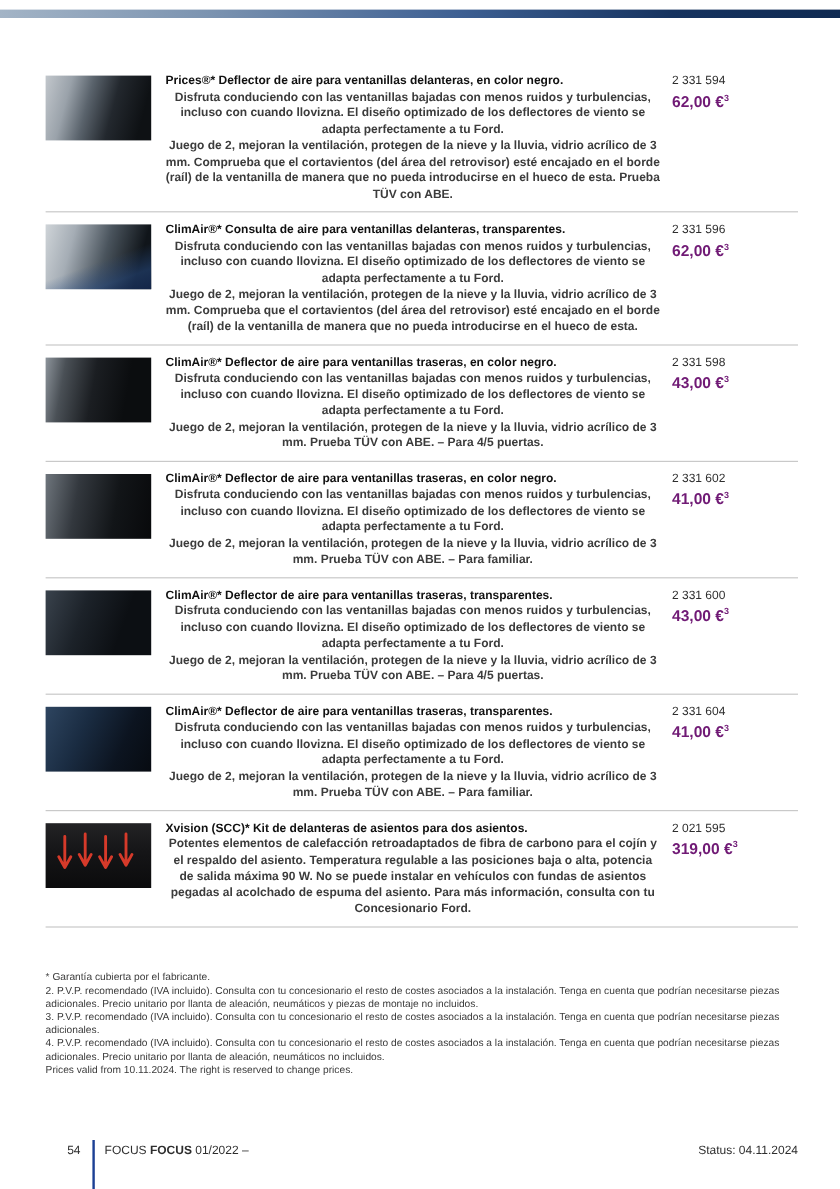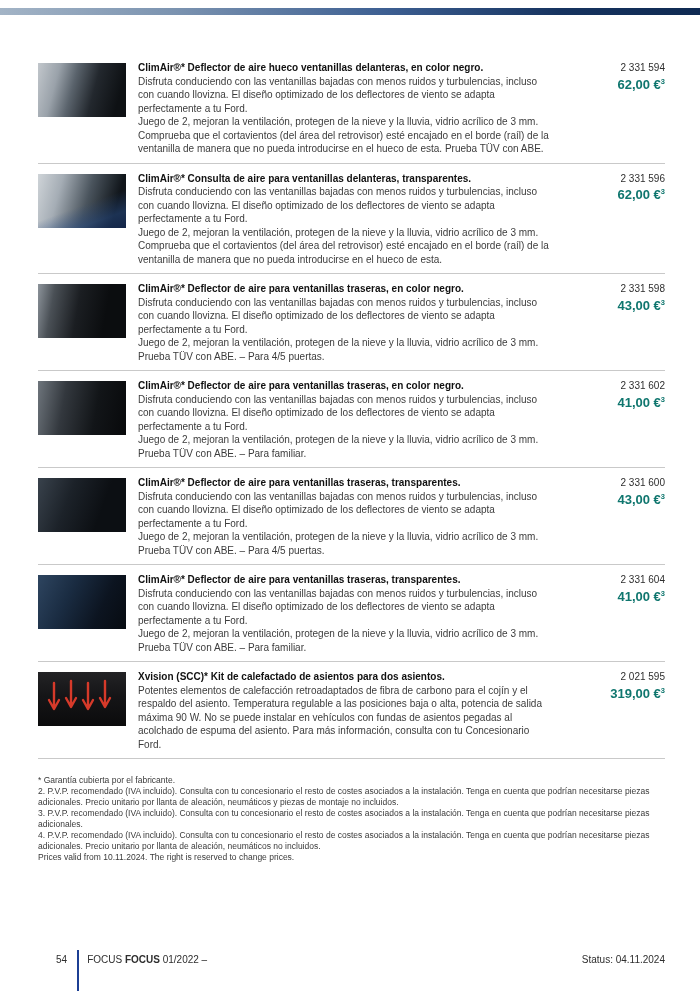--- a/index.html
+++ b/index.html
@@ -37,28 +37,28 @@
                    linear-gradient(105deg,#cfd4d8 0%,#a5adb5 25%,#4a545d 55%,#10151a 85%); }
   .t3 { background: linear-gradient(100deg,#8d949b 0%,#4a5056 18%,#1b1e22 45%,#0b0d0f 75%); }
   .t4 { background: linear-gradient(100deg,#6e757c 0%,#33383e 30%,#121518 65%,#08090b 100%); }
   .t5 { background: linear-gradient(110deg,#39424c 0%,#1c2229 35%,#0c0f13 70%); }
   .t6 { background: linear-gradient(115deg,#2e4560 0%,#1a2c42 35%,#0c1420 70%,#070b11 100%); }
   .t7 { background: linear-gradient(180deg,#232325 0%,#151517 45%,#0b0b0c 100%);
         display:flex; align-items:center; justify-content:center; }
 
   .info { flex: 1 1 auto; padding: 0 10px 0 12px; }
   .info h3 { font-size: 10px; font-weight: 700; line-height: 13.5px; color: #111; }
-  .info p  { font-size: 10px; font-weight: 400; line-height: 13.5px; color: #3c3c3c; }
-
-  .pricing { flex: 0 0 105px; width: 105px; text-align: right; }
+  .info p  { font-size: 10px; font-weight: 700; line-height: 13.5px; color: #3c3c3c; text-align: center; }
+
+  .pricing { flex: 0 0 105px; width: 105px; text-align: left; }
   .part  { font-size: 10px; color: #2e2e2e; line-height: 13.5px; }
-  .price { font-size: 13px; font-weight: 700; color: #0f766e; margin-top: 2px; }
+  .price { font-size: 13px; font-weight: 700; color: #701a75; margin-top: 2px; }
   .price sup { font-size: 7.5px; font-weight: 700; vertical-align: super; }
 
-  .footnotes { margin-top: 16px; }
+  .footnotes { margin-top: 36px; }
   .footnotes p { font-size: 8.5px; line-height: 11px; color: #3a3a3a; }
 
   .bottom {
     position: absolute;
     left: 38px; right: 35px; top: 950px; bottom: 0;
     display: flex;
     align-items: flex-start;
     padding-left: 18px;
     font-size: 10px; color: #2e2e2e;
   }
@@ -78,21 +78,21 @@
 </head>
 <body>
 
 <div class="topbar"></div>
 
 <div class="content">
 
   <section class="product">
     <div class="thumb t1"></div>
     <div class="info">
-      <h3>ClimAir®* Deflector de aire hueco ventanillas delanteras, en color negro.</h3>
+      <h3>Prices®* Deflector de aire para ventanillas delanteras, en color negro.</h3>
       <p>Disfruta conduciendo con las ventanillas bajadas con menos ruidos y turbulencias, incluso con cuando llovizna. El diseño optimizado de los deflectores de viento se adapta perfectamente a tu Ford.</p>
       <p>Juego de 2, mejoran la ventilación, protegen de la nieve y la lluvia, vidrio acrílico de 3 mm. Comprueba que el cortavientos (del área del retrovisor) esté encajado en el borde (raíl) de la ventanilla de manera que no pueda introducirse en el hueco de esta. Prueba TÜV con ABE.</p>
     </div>
     <div class="pricing">
       <div class="part">2 331 594</div>
       <div class="price"><span>62,00 €</span><sup>3</sup></div>
     </div>
   </section>
 
   <section class="product">
@@ -165,21 +165,21 @@
       <svg width="88" height="54" viewBox="0 0 88 54">
         <g stroke="#d63a2a" stroke-width="2.4" fill="none" stroke-linecap="round" stroke-linejoin="round">
           <path d="M16 11 V34 M11 28 L16 37 L21 28"></path>
           <path d="M33 9 V32 M28 26 L33 35 L38 26"></path>
           <path d="M50 11 V34 M45 28 L50 37 L55 28"></path>
           <path d="M67 9 V32 M62 26 L67 35 L72 26"></path>
         </g>
       </svg>
     </div>
     <div class="info">
-      <h3>Xvision (SCC)* Kit de calefactado de asientos para dos asientos.</h3>
+      <h3>Xvision (SCC)* Kit de delanteras de asientos para dos asientos.</h3>
       <p>Potentes elementos de calefacción retroadaptados de fibra de carbono para el cojín y el respaldo del asiento. Temperatura regulable a las posiciones baja o alta, potencia de salida máxima 90 W. No se puede instalar en vehículos con fundas de asientos pegadas al acolchado de espuma del asiento. Para más información, consulta con tu Concesionario Ford.</p>
     </div>
     <div class="pricing">
       <div class="part">2 021 595</div>
       <div class="price"><span>319,00 €</span><sup>3</sup></div>
     </div>
   </section>
 
   <div class="footnotes">
     <p>* Garantía cubierta por el fabricante.</p>

